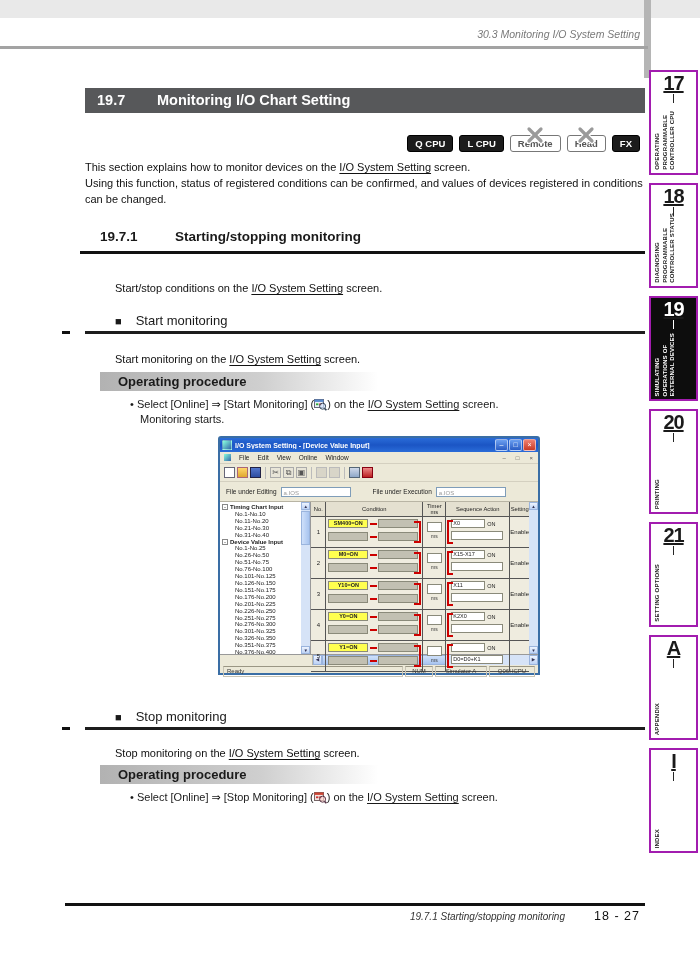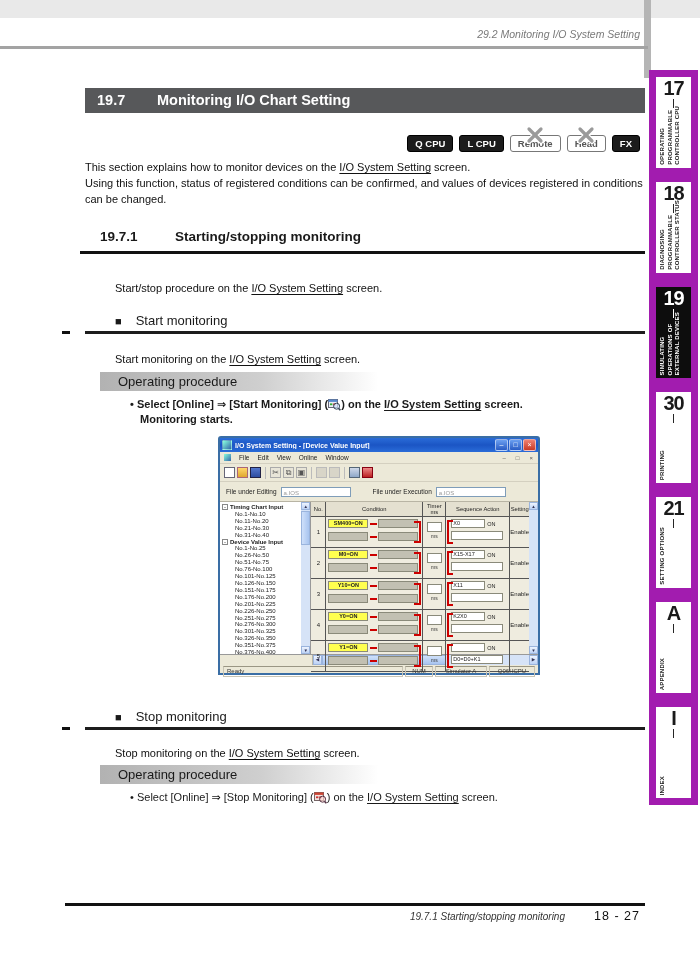--- a/index.html
+++ b/index.html
@@ -25,31 +25,31 @@
   .u{text-decoration:underline;text-underline-offset:1.5px;}
   .intro{left:85px;top:159px;width:566px;}
   .h3-num{left:100px;top:229px;font-size:13.5px;font-weight:bold;}
   .h3-ttl{left:175px;top:229px;font-size:13.5px;font-weight:bold;}
   .h3-rule{left:80px;top:251px;width:565px;height:3px;background:#111;}
   .lead-startstop{left:115px;top:280px;}
   .sq-head{display:flex;align-items:center;gap:14px;font-size:13px;}
   .sq-head .sq{font-size:11px;}
   .rule-tick{width:8px;height:3px;background:#111;}
   .h4-rule{height:3px;background:#1d1d1d;}
-  .proc-bar{width:275px;height:19px;line-height:19px;padding-left:18px;font-size:13px;font-weight:normal;
+  .proc-bar{width:275px;height:19px;line-height:19px;padding-left:18px;font-size:13px;font-weight:bold;
             background:linear-gradient(90deg,#b2b2b2 0%,#cfcfcf 55%,rgba(255,255,255,0) 95%);}
   .bullet{font-size:11px;line-height:15px;}
   .mini-ico{display:inline-block;width:13px;height:13px;vertical-align:-3px;}
   
   .foot-rule{left:65px;top:903px;width:580px;height:2.5px;background:#111;}
   .foot-ref{top:911px;right:135px;font-size:10px;font-style:italic;color:#333;}
   .foot-page{top:909px;right:60px;font-size:12.5px;color:#111;letter-spacing:1px;}
   
   .sidebar{left:649px;top:70px;width:49px;}
-  .tab{position:relative;height:105px;margin-bottom:0;border:7px solid #a21caf;background:#fff;box-sizing:border-box;}
+  .tab{position:relative;height:105px;margin-bottom:8px;border:2px solid #a21caf;background:#fff;box-sizing:border-box;text-decoration:underline;}
   .tab .tnum{display:block;text-align:center;font-size:20px;font-weight:bold;letter-spacing:-1px;margin-top:0px;line-height:22px;}
   .tab .tick{display:block;width:1.5px;height:9px;background:#262626;margin:0 auto;}
   .tab .tlabel{position:absolute;left:3px;bottom:3px;writing-mode:vertical-rl;transform:rotate(180deg);
                font-size:6px;font-weight:600;line-height:7.5px;letter-spacing:.2px;white-space:pre-line;color:#222;}
   .tab.active{background:#0d0d0d;}
   .tab.active .tnum{color:#fff;}
   .tab.active .tick{background:#fff;}
   .tab.active .tlabel{color:#fff;}
   
   .shot{left:218px;top:436px;width:322px;height:239px;border:2px solid #3a6ea5;border-radius:3px 3px 0 0;
@@ -132,21 +132,21 @@
   .stat-cell{border:1px solid #c8c4b4;border-top-color:#9a9684;height:9px;line-height:8px;text-align:center;}
   .stat-cell.c0{width:26px;}.stat-cell.c1{width:50px;}.stat-cell.c2{width:44px;}
 </style>
 </head>
 <body>
 
 <div class="page">
 
   <div class="abs top-strip"></div>
   <div class="abs corner-vbar"></div>
-  <div class="abs running-head">29.2 Monitoring I/O System Setting</div>
+  <div class="abs running-head">30.3 Monitoring I/O System Setting</div>
   <div class="abs head-rule"></div>
 
   <div class="abs section-bar">
     <span class="num">19.7</span>
     <span class="ttl">Monitoring I/O Chart Setting</span>
   </div>
 
   <div class="abs badges" id="badges">
       <span class="badge dark">Q CPU</span>
       <span class="badge dark">L CPU</span>
@@ -168,37 +168,37 @@
   <div class="abs body-txt intro">
     <span>This section explains how to monitor devices on the </span><span class="u">I/O System Setting</span><span> screen.</span><br>
     <span>Using this function, status of registered conditions can be confirmed, and values of devices registered in conditions can be changed.</span>
   </div>
 
   <div class="abs h3-num">19.7.1</div>
   <div class="abs h3-ttl">Starting/stopping monitoring</div>
   <div class="abs h3-rule"></div>
 
   <div class="abs body-txt lead-startstop">
-    <span>Start/stop procedure on the </span><span class="u">I/O System Setting</span><span> screen.</span>
+    <span>Start/stop conditions on the </span><span class="u">I/O System Setting</span><span> screen.</span>
   </div>
 
   <div class="abs sq-head" style="left:115px;top:313px;">
     <span class="sq">■</span>
     <span>Start monitoring</span>
   </div>
   <div class="abs rule-tick" style="left:62px;top:331px;"></div>
   <div class="abs h4-rule" style="left:85px;top:331px;width:560px;"></div>
 
   <div class="abs body-txt" style="left:115px;top:351px;">
     <span>Start monitoring on the </span><span class="u">I/O System Setting</span><span> screen.</span>
   </div>
 
   <div class="abs proc-bar" style="left:100px;top:372px;">Operating procedure</div>
 
-  <div class="abs bullet" style="left:130px;top:397px;width:480px;font-weight:bold;">
+  <div class="abs bullet" style="left:130px;top:397px;width:480px;">
     <span>•&nbsp;</span><span>Select [Online] ⇒ [Start Monitoring] (</span><span class="mini-ico"><svg viewBox="0 0 13 13" width="13" height="13">
           <rect x="0.5" y="1.5" width="9" height="8" fill="#e9eef6" stroke="#667"></rect>
           <rect x="0.5" y="1.5" width="9" height="2.4" fill="#5588cc"></rect>
           <rect x="2" y="5.4" width="2.4" height="1.8" fill="#3a3"></rect>
           <rect x="5.2" y="5.4" width="2.4" height="1.8" fill="#c33"></rect>
           <circle cx="8.6" cy="8.2" r="3" fill="rgba(210,230,255,.65)" stroke="#345"></circle>
           <line x1="10.8" y1="10.6" x2="12.4" y2="12.3" stroke="#345" stroke-width="1.6"></line>
         </svg></span><span>) on the </span><span class="u">I/O System Setting</span><span> screen.</span>
     <div style="padding-left:10px;">Monitoring starts.</div>
   </div>
@@ -503,21 +503,21 @@
 CONTROLLER STATUS</span>
       </div>
       <div class="tab active">
         <span class="tnum">19</span>
         <span class="tick"></span>
         <span class="tlabel">SIMULATING
 OPERATIONS OF
 EXTERNAL DEVICES</span>
       </div>
       <div class="tab">
-        <span class="tnum">30</span>
+        <span class="tnum">20</span>
         <span class="tick"></span>
         <span class="tlabel">PRINTING</span>
       </div>
       <div class="tab">
         <span class="tnum">21</span>
         <span class="tick"></span>
         <span class="tlabel">SETTING OPTIONS</span>
       </div>
       <div class="tab">
         <span class="tnum">A</span>

